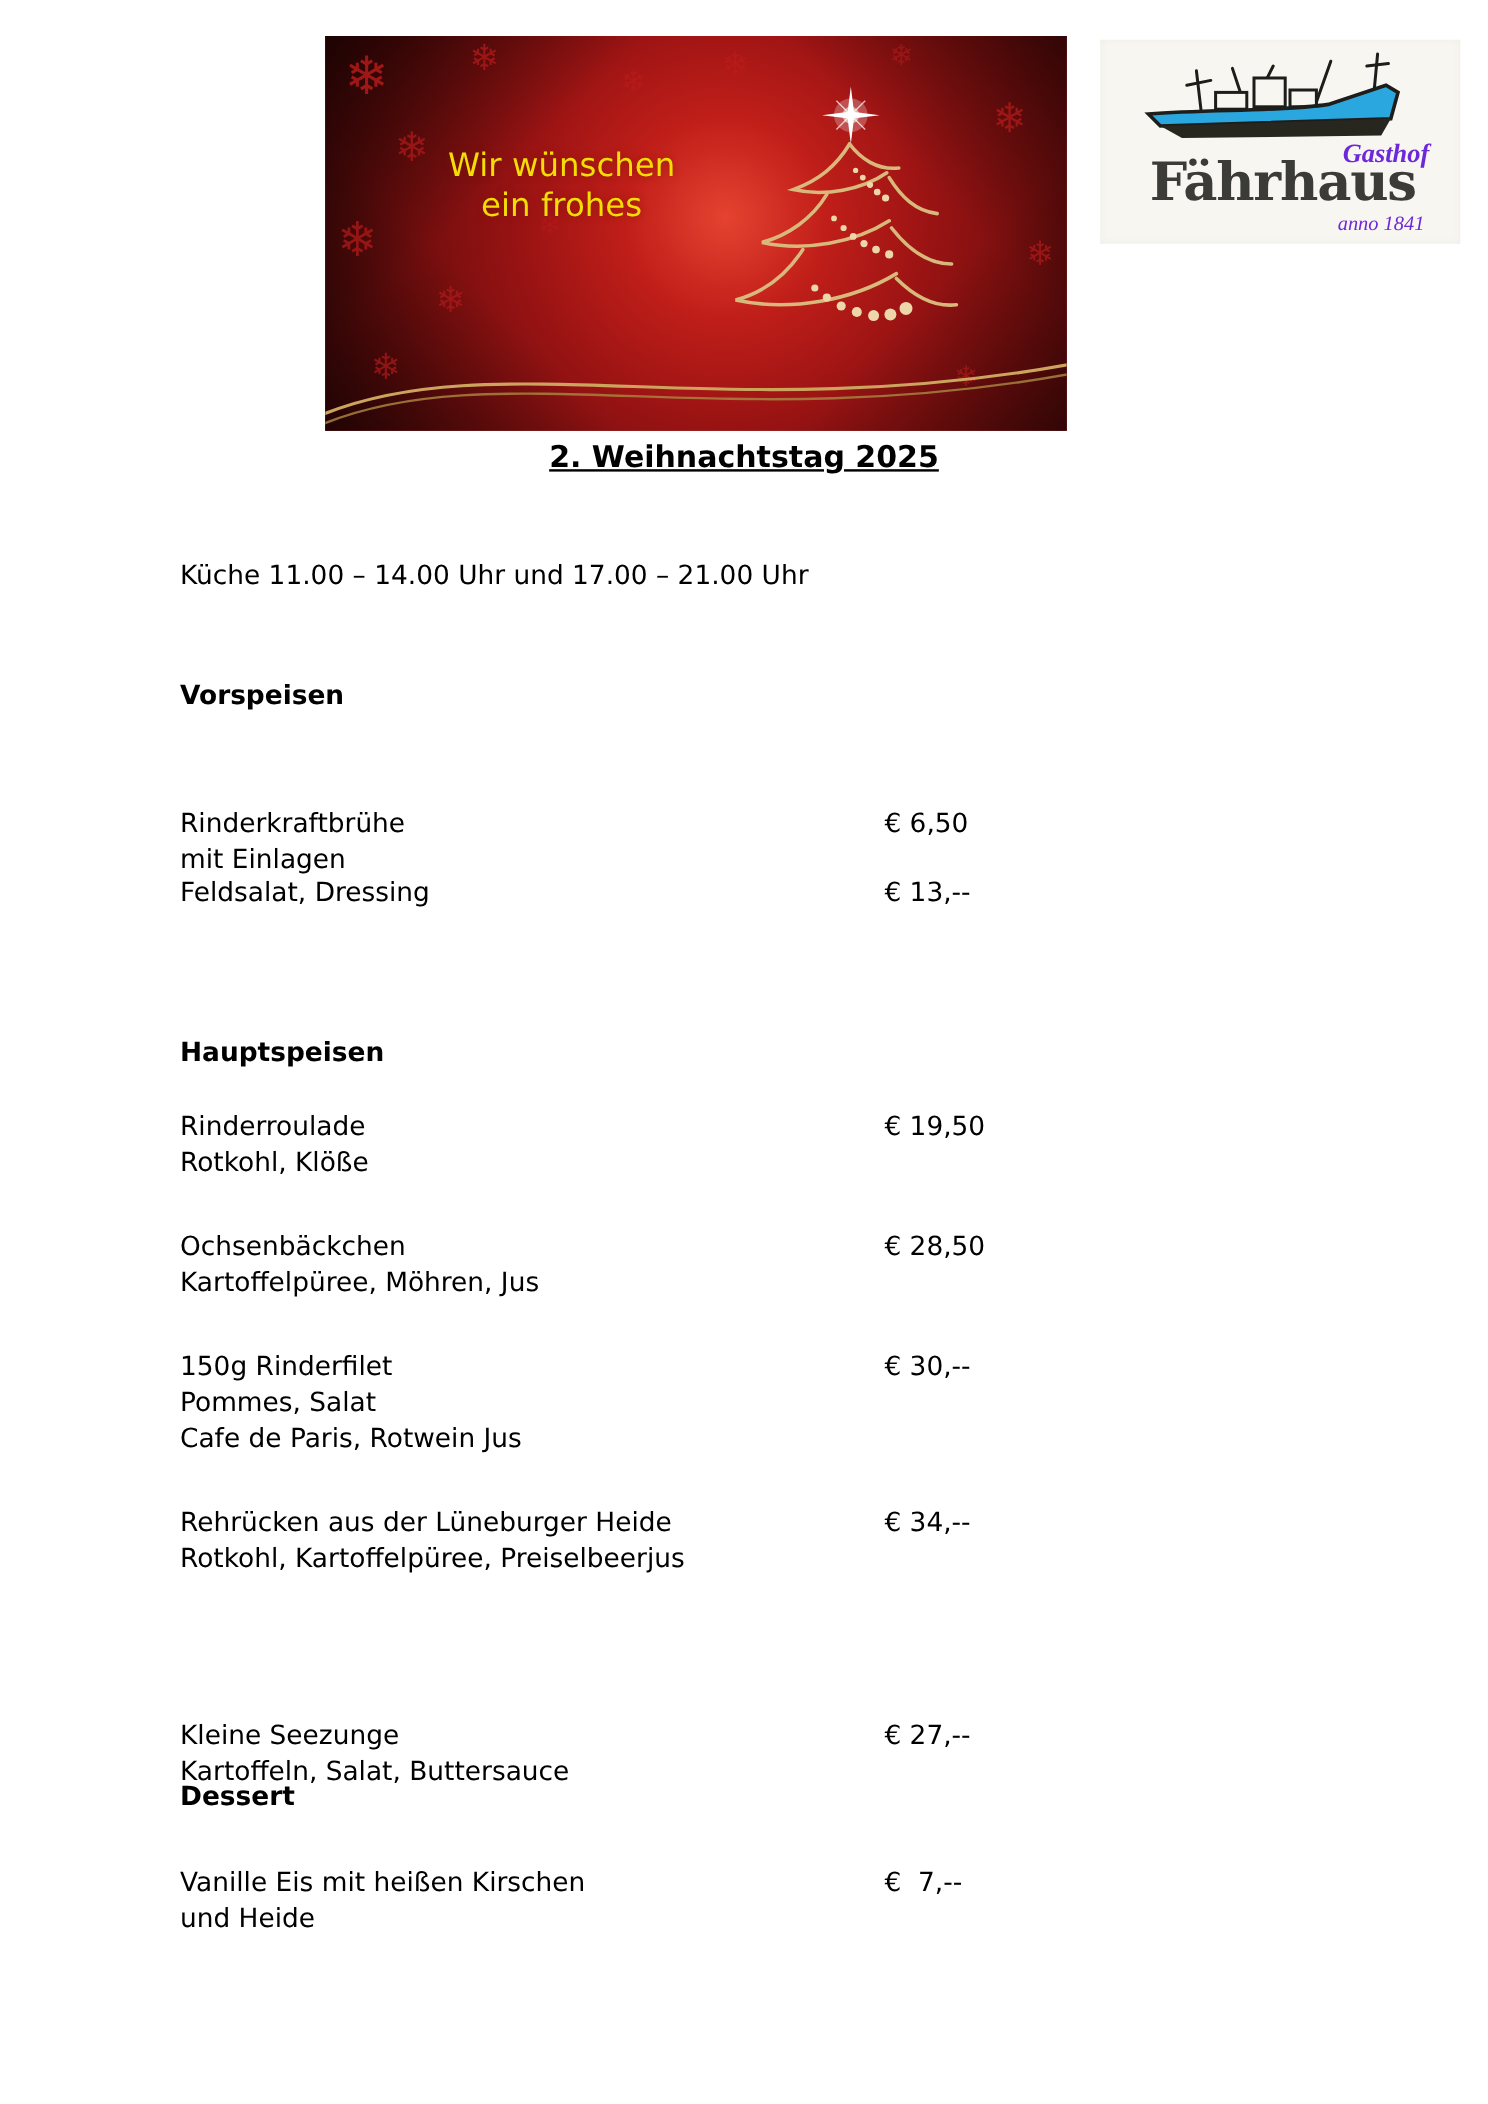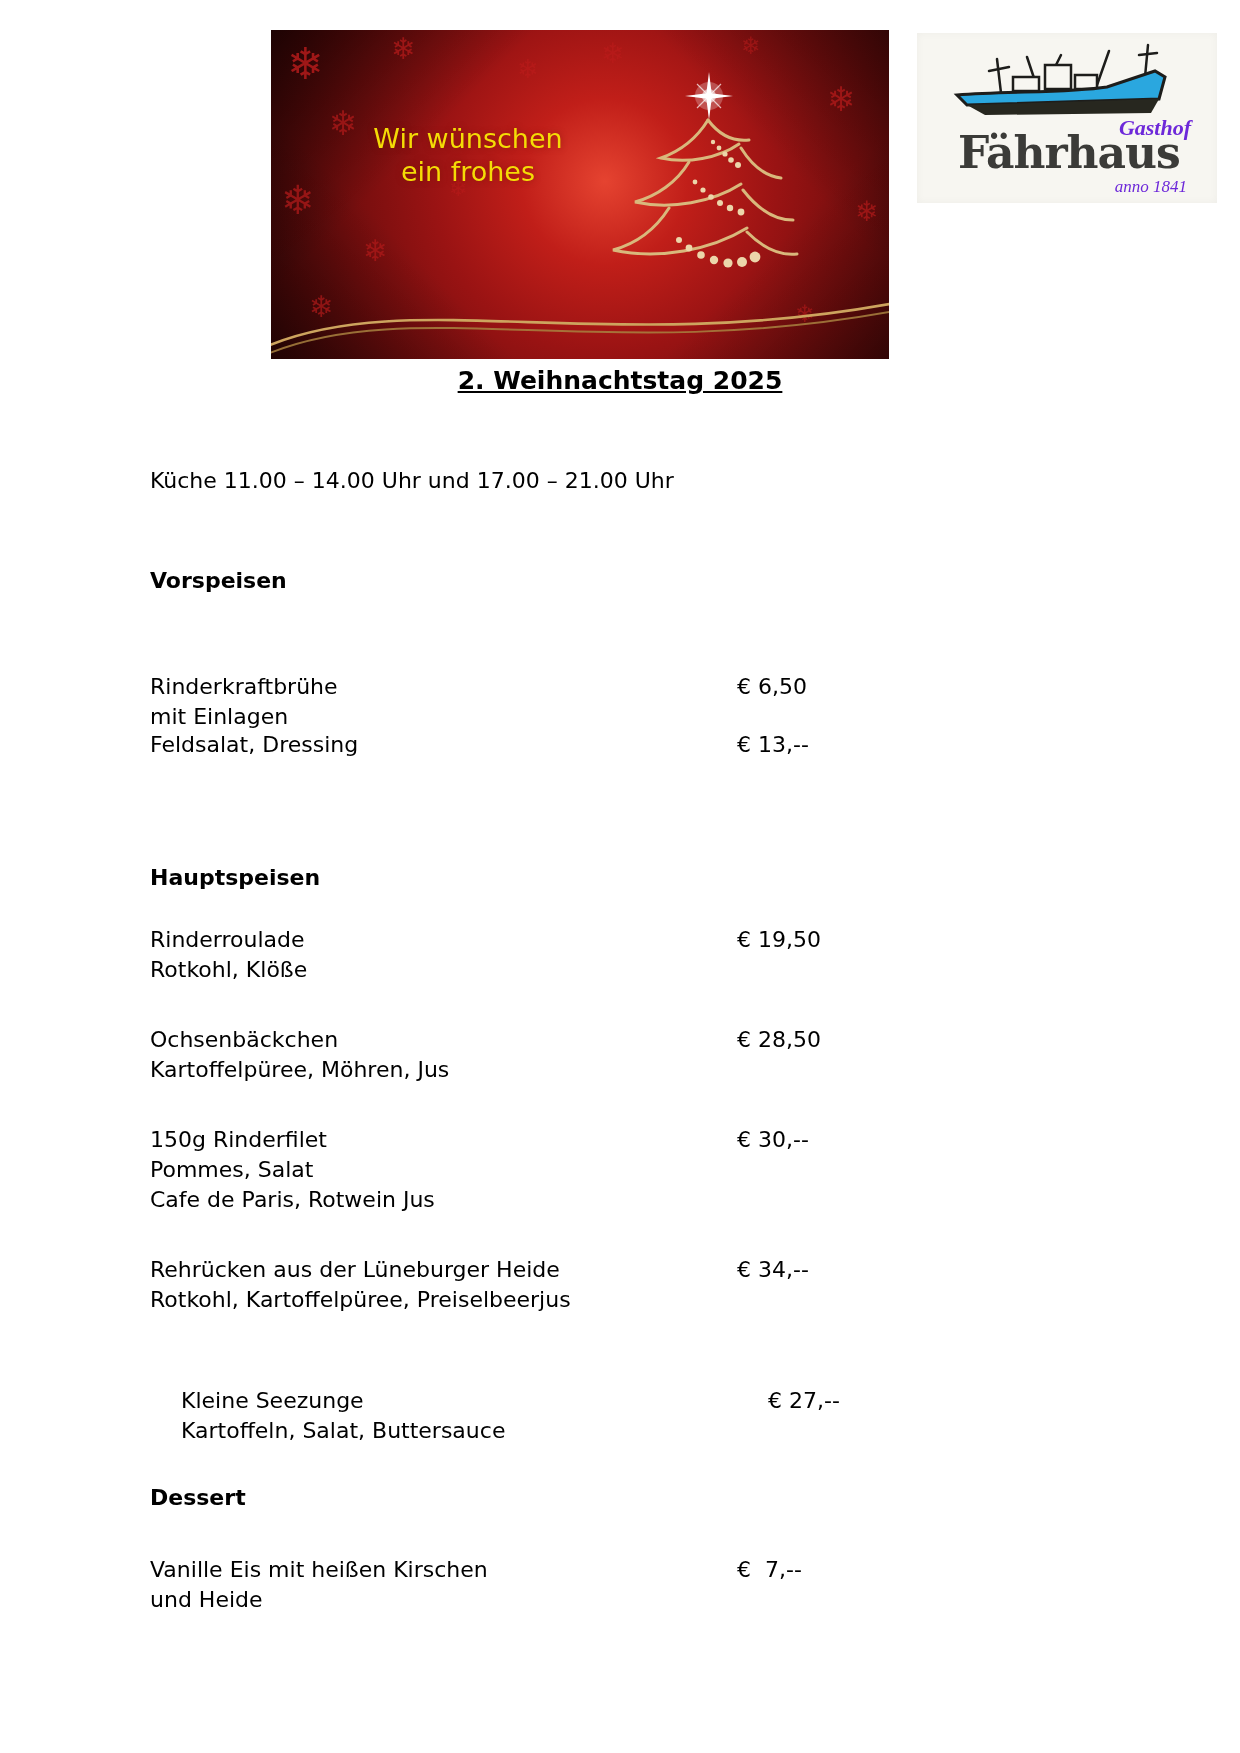--- a/index.html
+++ b/index.html
@@ -211,21 +211,21 @@
     <div class="detail">Cafe de Paris, Rotwein Jus</div>
     <span class="price">€ 30,--</span>
   </div>
 
   <div class="menu-row" style="top:1255px;">
     <div>Rehrücken aus der Lüneburger Heide</div>
     <div class="detail">Rotkohl, Kartoffelpüree, Preiselbeerjus</div>
     <span class="price">€ 34,--</span>
   </div>
 
-  <div class="menu-row" style="top:1386px;margin-left:31px;">
+  <div class="menu-row" style="top:1432px;">
     <div>Kleine Seezunge</div>
     <div class="detail">Kartoffeln, Salat, Buttersauce</div>
     <span class="price">€ 27,--</span>
   </div>
 
   <div class="section-heading" style="top:1485px;">Dessert</div>
 
   <div class="menu-row" style="top:1555px;">
     <div>Vanille Eis mit heißen Kirschen</div>
     <div class="detail">und Heide</div>

